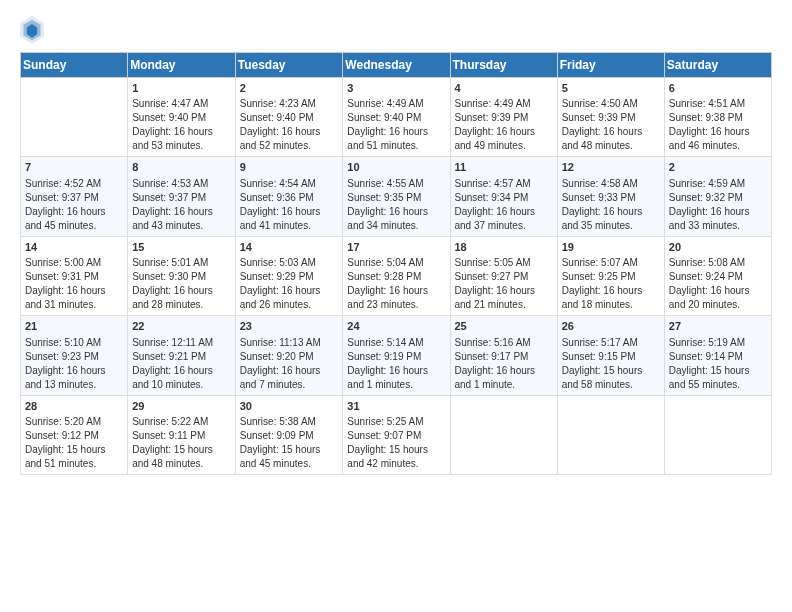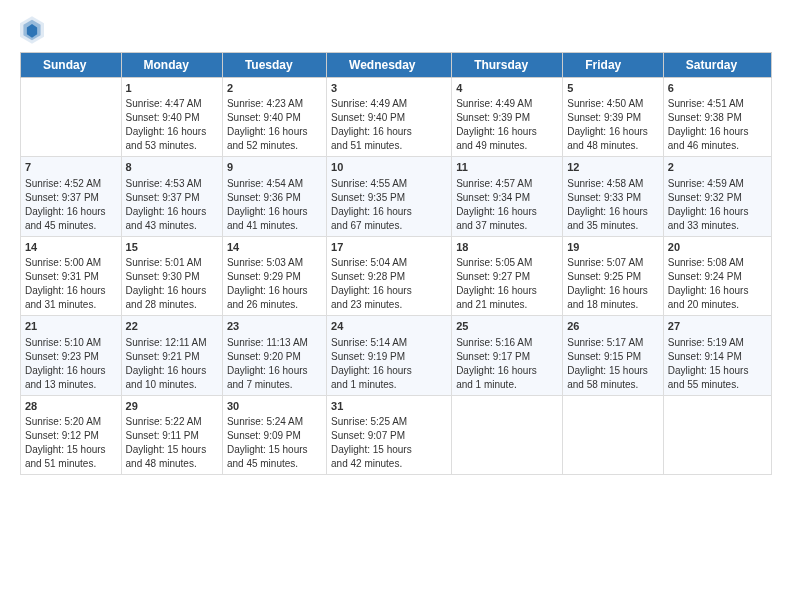--- a/index.html
+++ b/index.html
@@ -62,21 +62,21 @@
     table {
       width: 100%;
       border-collapse: collapse;
       font-size: 10.5px;
     }
     thead tr {
       background-color: #2e75b6;
       color: #fff;
     }
     thead th {
-      padding: 5px 22px;
+      padding: 5px 2px;
       text-align: left;
       font-weight: bold;
       font-size: 12px;
       border: 1px solid #ccc;
     }
     tbody tr {
       border: 1px solid #ccc;
     }
     tbody td {
       padding: 3px 4px;
@@ -202,21 +202,21 @@
             <div>Sunrise: 4:54 AM</div>
             <div>Sunset: 9:36 PM</div>
             <div>Daylight: 16 hours</div>
             <div>and 41 minutes.</div>
           </td>
           <td>
             <span class="day-number">10</span>
             <div>Sunrise: 4:55 AM</div>
             <div>Sunset: 9:35 PM</div>
             <div>Daylight: 16 hours</div>
-            <div>and 67 minutes.</div>
+            <div>and 34 minutes.</div>
           </td>
           <td>
             <span class="day-number">11</span>
             <div>Sunrise: 4:57 AM</div>
             <div>Sunset: 9:34 PM</div>
             <div>Daylight: 16 hours</div>
             <div>and 37 minutes.</div>
           </td>
           <td>
             <span class="day-number">12</span>
@@ -345,21 +345,21 @@
           </td>
           <td>
             <span class="day-number">29</span>
             <div>Sunrise: 5:22 AM</div>
             <div>Sunset: 9:11 PM</div>
             <div>Daylight: 15 hours</div>
             <div>and 48 minutes.</div>
           </td>
           <td>
             <span class="day-number">30</span>
-            <div>Sunrise: 5:24 AM</div>
+            <div>Sunrise: 5:38 AM</div>
             <div>Sunset: 9:09 PM</div>
             <div>Daylight: 15 hours</div>
             <div>and 45 minutes.</div>
           </td>
           <td>
             <span class="day-number">31</span>
             <div>Sunrise: 5:25 AM</div>
             <div>Sunset: 9:07 PM</div>
             <div>Daylight: 15 hours</div>
             <div>and 42 minutes.</div>

